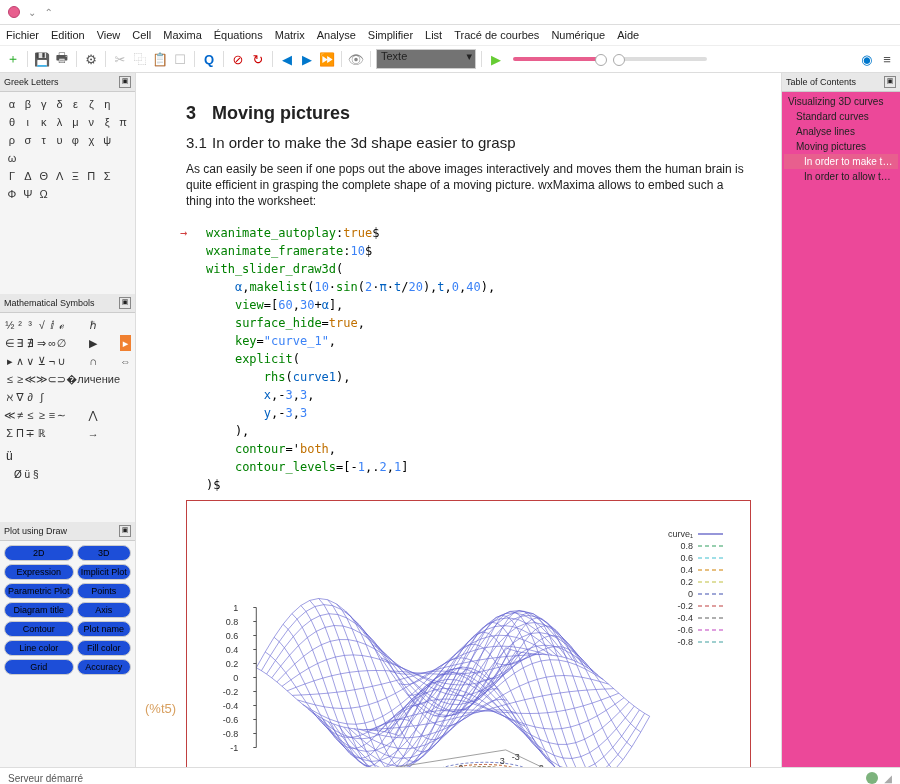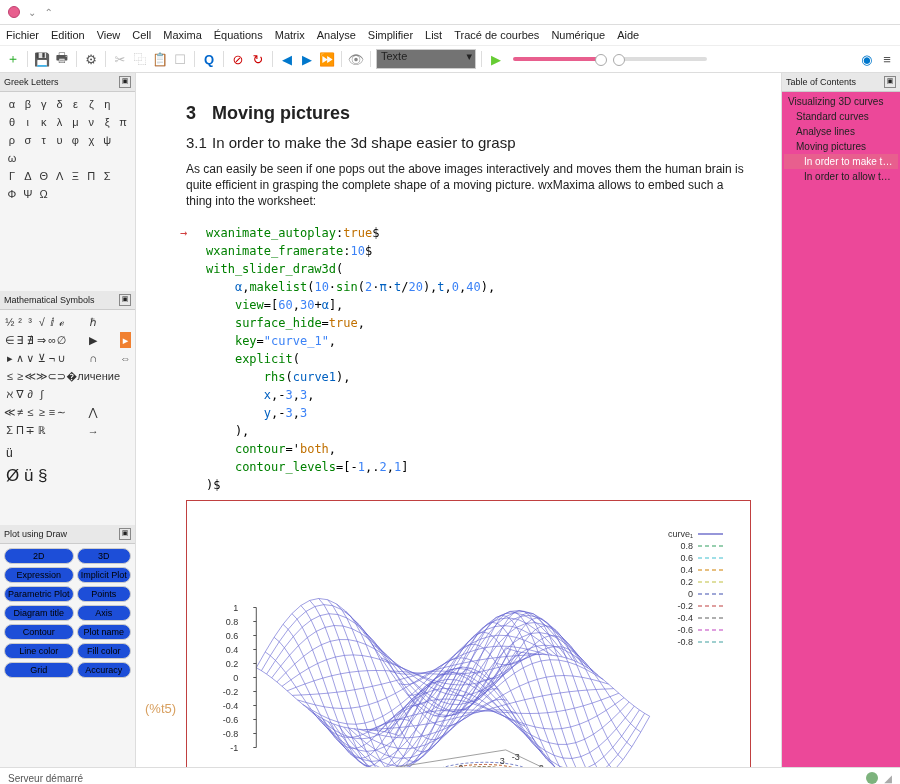--- a/index.html
+++ b/index.html
@@ -225,21 +225,21 @@
         <span>Σ</span>
         <span>Π</span>
         <span>∓</span>
         <span>ℝ</span>
         <span></span>
         <span></span>
         <span>→</span>
         <span></span>
       </div>
     <div style="padding:4px 6px;font-size:12px"><span>ü</span></div>
-    <div style="padding:2px 6px 6px;font-size:17px"><span>Ø ü §</span></div>
+    <div style="padding:2px 14px 6px;font-size:10px"><span>Ø ü §</span></div>
     <div style="flex:0.4"></div>
     <div class="panel-hdr">
         <span>Plot using Draw</span>
         <span class="sq">▣</span>
       </div>
     <div class="plotbtns" id="plotbtns">
         <button>2D</button>
         <button>3D</button>
         <button>Expression</button>
         <button>Implicit Plot</button>

